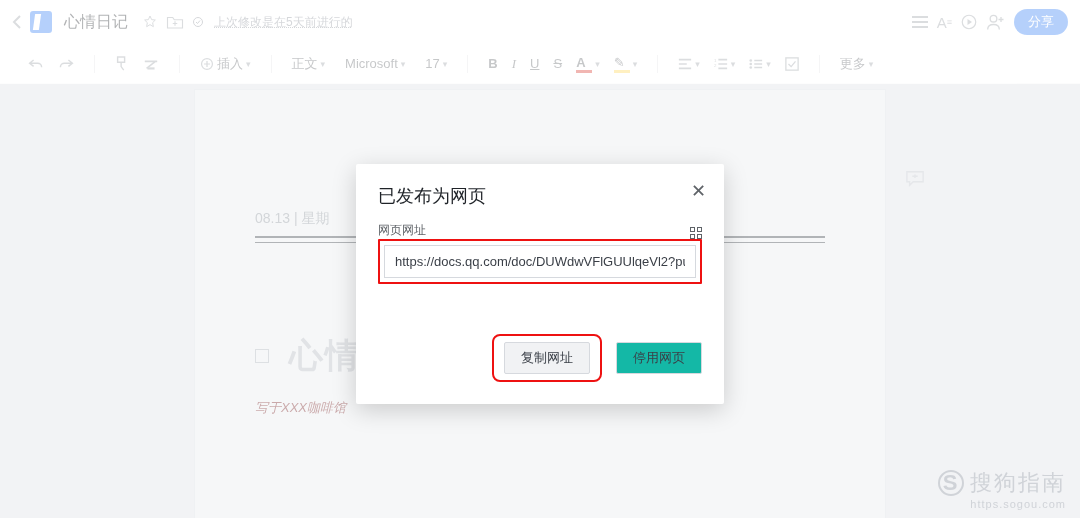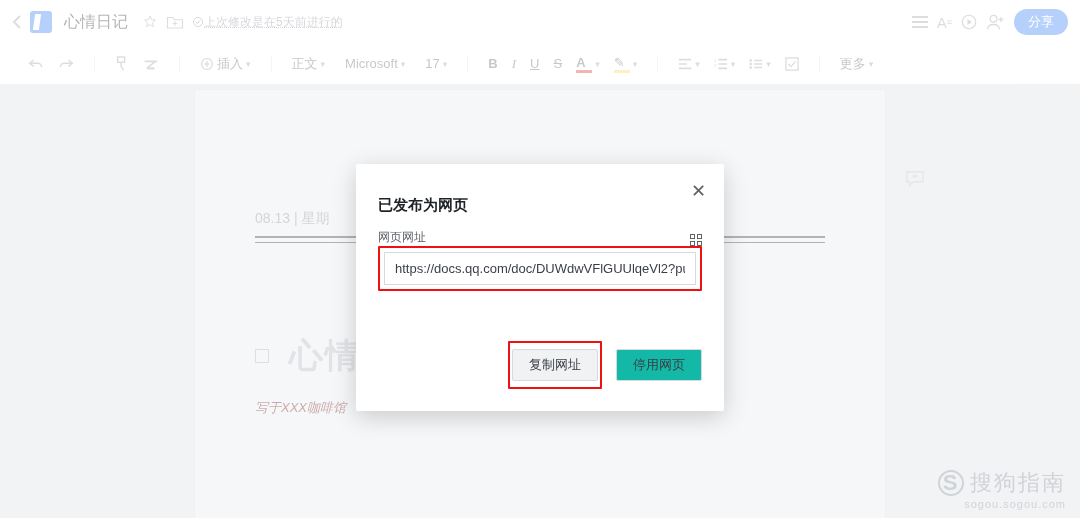--- a/index.html
+++ b/index.html
@@ -4,21 +4,21 @@
 <style>
   * { box-sizing: border-box; margin: 0; padding: 0; }
   html, body { width: 1080px; height: 518px; font-family: "Microsoft YaHei", Arial, sans-serif; background: #fff; overflow: hidden; }
   .faded { opacity: 0.35; }
   
   .header { height: 44px; display: flex; align-items: center; padding: 0 12px; gap: 8px; }
   .header .icon { color: #9aa0a6; display: flex; align-items: center; justify-content: center; }
   .logo { width: 22px; height: 22px; background: #2e7cf6; border-radius: 3px; position: relative; }
   .logo::before { content: ""; position: absolute; left: 4px; top: 3px; width: 6px; height: 16px; background: #fff; transform: skewX(-8deg); }
   .doc-title { font-size: 16px; color: #1f2328; margin-left: 4px; margin-right: 6px; }
-  .last-edit { font-size: 12px; color: #8a8f98; display: flex; align-items: center; gap: 0; text-decoration: underline dotted; }
+  .last-edit { font-size: 12px; color: #8a8f98; display: flex; align-items: center; gap: 10px; text-decoration: underline dotted; }
   .header-spacer { flex: 1; }
   .share-btn { background: #2e7cf6; color: #fff; font-size: 13px; padding: 4px 14px; border-radius: 13px; }
   
   .toolbar { height: 40px; display: flex; align-items: center; padding: 0 28px; gap: 20px; font-size: 13px; color: #5f6368; border-bottom: 1px solid rgba(0,0,0,0.03); }
   .toolbar .sep { width: 1px; height: 18px; background: #e3e5e8; }
   .tb-group { display: flex; align-items: center; gap: 14px; }
   .tb-item { display: flex; align-items: center; gap: 3px; white-space: nowrap; }
   .swatch-a { width:16px; display:inline-block; border-bottom:3px solid #d93025; font-weight:bold;}
   .swatch-hl { width:16px; display:inline-block; border-bottom:3px solid #ffd54f;}
   .caret { font-size: 9px; color: #9aa0a6; }
@@ -29,30 +29,30 @@
   .hr1 { border: none; border-top: 2px solid #3a3f47; margin-bottom: 4px; }
   .hr2 { border: none; border-top: 1px solid #3a3f47; margin-bottom: 90px; }
   .big-title-row { display: flex; align-items: center; gap: 20px; }
   .chk { width:14px; height:14px; border:1px solid #b8bcc2; display:inline-block; }
   .big-title { font-size: 34px; font-weight: 600; color: #c3c6cc; letter-spacing: 2px; }
   .caption { font-size: 13px; color: #7f1d1d; margin-top: 20px; font-style: italic; }
   .comment-bubble { position: absolute; right: -40px; top: 80px; color: #cfd2d7; }
   
   .overlay { position: absolute; inset: 0; display: flex; align-items: flex-start; justify-content: center; padding-top: 80px; }
   .modal { width: 368px; background: #fff; border-radius: 2px; box-shadow: 0 6px 24px rgba(0,0,0,0.18); padding: 20px 22px 22px 22px; position: relative; }
-  .modal-title { font-size: 15px; font-weight: 700; color: #1f2328; margin-bottom: 14px; margin-top: 12px; }
+  .modal-title { font-size: 18px; font-weight: 400; color: #1f2328; margin-bottom: 14px; }
   .modal-close { position: absolute; right: 18px; top: 18px; font-size: 18px; color: #5f6368; cursor: pointer; line-height: 1; }
   .row-label { display: flex; justify-content: space-between; align-items: flex-end; font-size: 12px; color: #5f6368; }
   .qr-icon { display:inline-flex; flex-direction:column; gap:2px;}
   .qr-icon span{display:flex; gap:2px;}
   .qr-icon i{width:5px;height:5px;border:1px solid #5f6368;display:block;}
   .url-box { border: 2.5px solid #e11; padding: 4px; border-radius: 1px; }
   .url-input { width: 100%; border: 1px solid #d6d9de; font-size: 13px; color: #3a3f47; padding: 8px 10px; outline: none; font-family: Arial, sans-serif; }
   .modal-actions { display: flex; justify-content: flex-end; gap: 14px; margin-top: 50px; align-items: center; }
-  .copy-wrap { border: 2.5px solid #e11; padding: 6px 2px; border-radius: 1px; }
+  .copy-wrap { border: 2.5px solid #e11; padding: 6px 10px; border-radius: 8px; }
   .btn { font-size: 13px; padding: 6px 16px; border: 1px solid #d6d9de; background: #14b8a6; color: #3a3f47; border-radius: 2px; cursor: pointer; }
   .btn-primary { background: #f1f2f4; border-color: #d6d9de; }
   
   .watermark { position: absolute; right: 14px; bottom: 8px; text-align: right; color: #d0d3d8; }
   .watermark .t1 { font-size: 22px; font-weight: 300; letter-spacing: 2px; display:flex; align-items:center; gap:6px; justify-content:flex-end;}
   .watermark .t2 { font-size: 11px; letter-spacing: 1px; }
   .wm-circle{ width:26px;height:26px;border:2px solid #d0d3d8;border-radius:50%;display:inline-flex;align-items:center;justify-content:center;font-weight:bold;}
   svg { display: block; }
 </style>
 </head>
@@ -255,15 +255,15 @@
         <button class="btn">停用网页</button>
       </div>
     </div>
   </div>
 
   <div class="watermark">
     <div class="t1">
         <span class="wm-circle">S</span>
         <span>搜狗指南</span>
       </div>
-    <div class="t2">sogou.sogou.com</div>
+    <div class="t2">https.sogou.com</div>
   </div>
 </div>
 
 </body></html>

